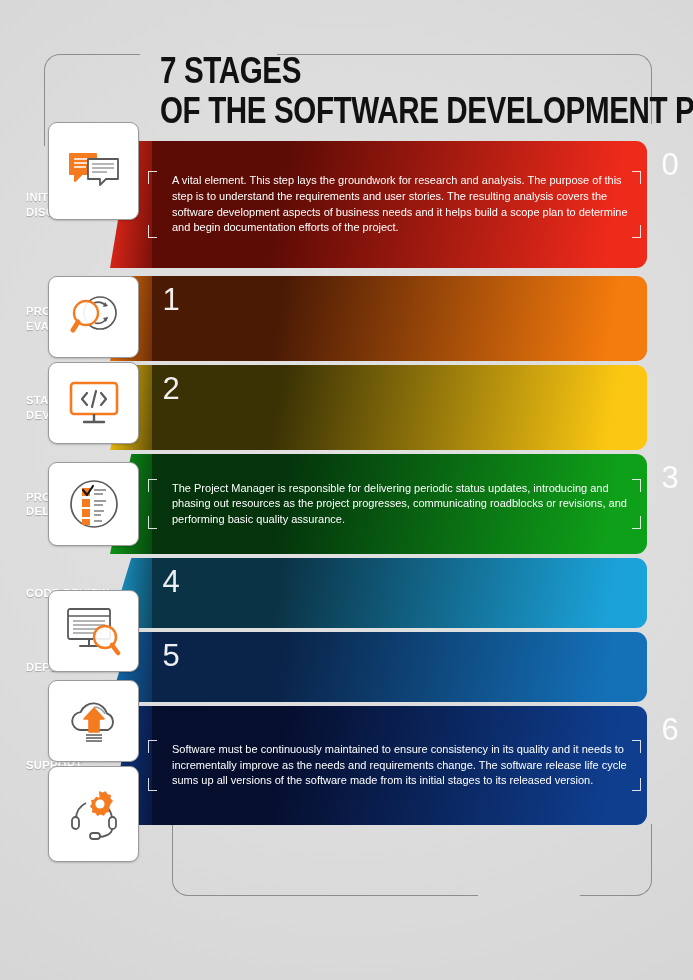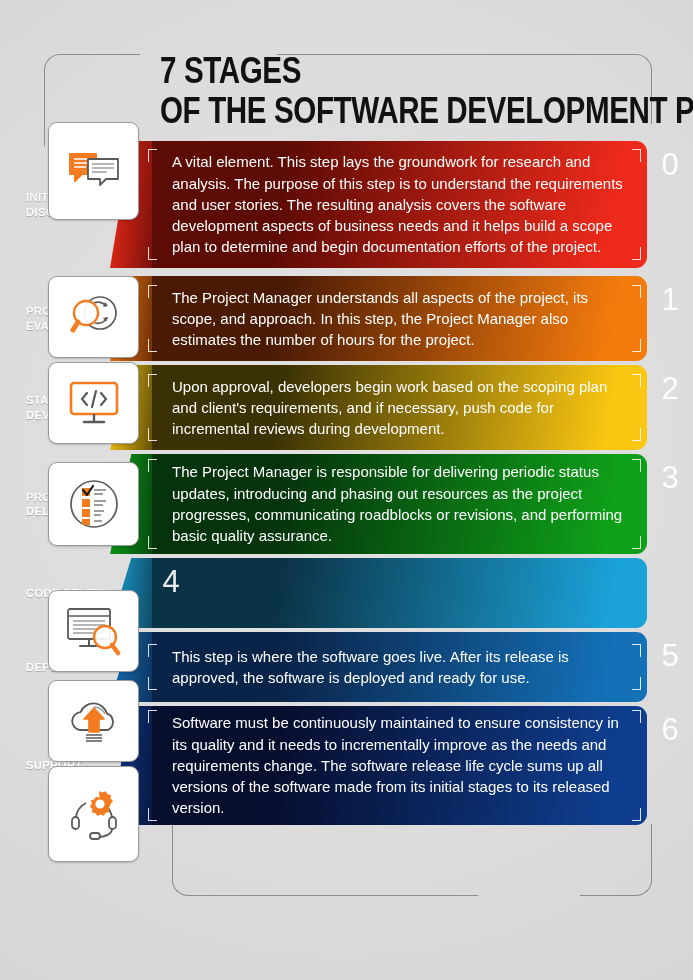--- a/index.html
+++ b/index.html
@@ -156,21 +156,21 @@
     border-style: solid;
     border-width: 0;
   }
   .bk-tl { left: 0; top: 0; height: 13px; border-left-width: 1.2px; border-top-width: 1.2px; }
   .bk-bl { left: 0; bottom: 0; height: 13px; border-left-width: 1.2px; border-bottom-width: 1.2px; }
   .bk-tr { right: 0; top: 0; height: 13px; border-right-width: 1.2px; border-top-width: 1.2px; }
   .bk-br { right: 0; bottom: 0; height: 13px; border-right-width: 1.2px; border-bottom-width: 1.2px; }
 
   .desc-text {
     color: #ffffff;
-    font-size: 15px;
+    font-size: 11px;
     line-height: 1.42;
     padding: 2px 4px 2px 10px;
   }
   .stage-num {
     flex: 0 0 46px;
     color: rgba(255,255,255,0.93);
     font-size: 31px;
     font-weight: 300;
     text-align: center;
     align-self: flex-start;
@@ -271,27 +271,20 @@
       <div class="fold-shape" style="background:linear-gradient(95deg, #f47b0d 0%, #4a1a05 100%)"></div>
     </div>
     <div class="bar">
       <div class="bar-fill" style="background:linear-gradient(100deg, #4a1a05 0%, #4a1a05 26%, #f47b0d 92%)"></div>
     </div>
     <div class="bar-inner">
       <div class="stage-title">
         <div>PROJECT</div>
         <div>EVALUATION</div>
       </div>
-      <div class="desc-wrap">
-        <span class="bracket bk-tl"></span>
-        <span class="bracket bk-bl"></span>
-        <span class="bracket bk-tr"></span>
-        <span class="bracket bk-br"></span>
-        <div class="desc-text">The Project Manager understands all aspects of the project, its scope, and approach. In this step, the Project Manager also estimates the number of hours for the project.</div>
-      </div>
       <div class="stage-num">1</div>
     </div>
   </div>
       <div class="icon-card" style="top: 276px; height: 82px;">
         <span>
     <svg width="54" height="50" viewBox="0 0 54 50">
       <circle cx="33" cy="21" r="16" fill="none" stroke="#5a5a5a" stroke-width="1.7"></circle>
       <path d="M27 11a11 11 0 0 1 12 3" fill="none" stroke="#5a5a5a" stroke-width="1.8"></path>
       <path d="M38 10l3 4-5 1z" fill="#5a5a5a"></path>
       <path d="M40 26a11 11 0 0 1-12 5" fill="none" stroke="#5a5a5a" stroke-width="1.8"></path>
@@ -305,27 +298,20 @@
     <div class="fold">
       <div class="fold-shape" style="background:linear-gradient(95deg, #fbc712 0%, #3a3205 100%)"></div>
     </div>
     <div class="bar">
       <div class="bar-fill" style="background:linear-gradient(100deg, #3a3205 0%, #3a3205 26%, #fbc712 92%)"></div>
     </div>
     <div class="bar-inner">
       <div class="stage-title">
         <div>START OF</div>
         <div>DEVELOPMENT</div>
-      </div>
-      <div class="desc-wrap">
-        <span class="bracket bk-tl"></span>
-        <span class="bracket bk-bl"></span>
-        <span class="bracket bk-tr"></span>
-        <span class="bracket bk-br"></span>
-        <div class="desc-text">Upon approval, developers begin work based on the scoping plan and client's requirements, and if necessary, push code for incremental reviews during development.</div>
       </div>
       <div class="stage-num">2</div>
     </div>
   </div>
       <div class="icon-card" style="top: 362px; height: 82px;">
         <span>
     <svg width="56" height="48" viewBox="0 0 56 48">
       <rect x="5" y="4" width="46" height="31" rx="3" fill="#fff" stroke="#F47B20" stroke-width="2.6"></rect>
       <g fill="none" stroke="#5a5a5a" stroke-width="2.2" stroke-linecap="round" stroke-linejoin="round">
         <path d="M21 14l-5 6 5 6"></path>
@@ -414,27 +400,20 @@
       <div class="fold-shape" style="background:linear-gradient(95deg, #1471b8 0%, #0a2348 100%)"></div>
     </div>
     <div class="bar">
       <div class="bar-fill" style="background:linear-gradient(100deg, #0a2348 0%, #0a2348 26%, #1471b8 92%)"></div>
     </div>
     <div class="bar-inner">
       <div class="stage-title">
         <div>DEPLOYMENT</div>
 
       </div>
-      <div class="desc-wrap">
-        <span class="bracket bk-tl"></span>
-        <span class="bracket bk-bl"></span>
-        <span class="bracket bk-tr"></span>
-        <span class="bracket bk-br"></span>
-        <div class="desc-text">This step is where the software goes live. After its release is approved, the software is deployed and ready for use.</div>
-      </div>
       <div class="stage-num">5</div>
     </div>
   </div>
       <div class="icon-card" style="top: 680px; height: 82px;">
         <span>
     <svg width="58" height="46" viewBox="0 0 58 46">
       <path d="M15 32a9 9 0 0 1 .6-17.9A14 14 0 0 1 42 15.5 9 9 0 0 1 43 32z" fill="#fff" stroke="#5a5a5a" stroke-width="1.9" stroke-linejoin="round"></path>
       <path d="M29 9a13 13 0 0 1 11 7" fill="none" stroke="#9d9d9d" stroke-width="1.5"></path>
       <path d="M29 10l10 11h-5v13h-10V21h-5z" fill="#F47B20" stroke="#F47B20" stroke-width="1.6" stroke-linejoin="round"></path>
       <g stroke="#5a5a5a" stroke-width="1.7">

